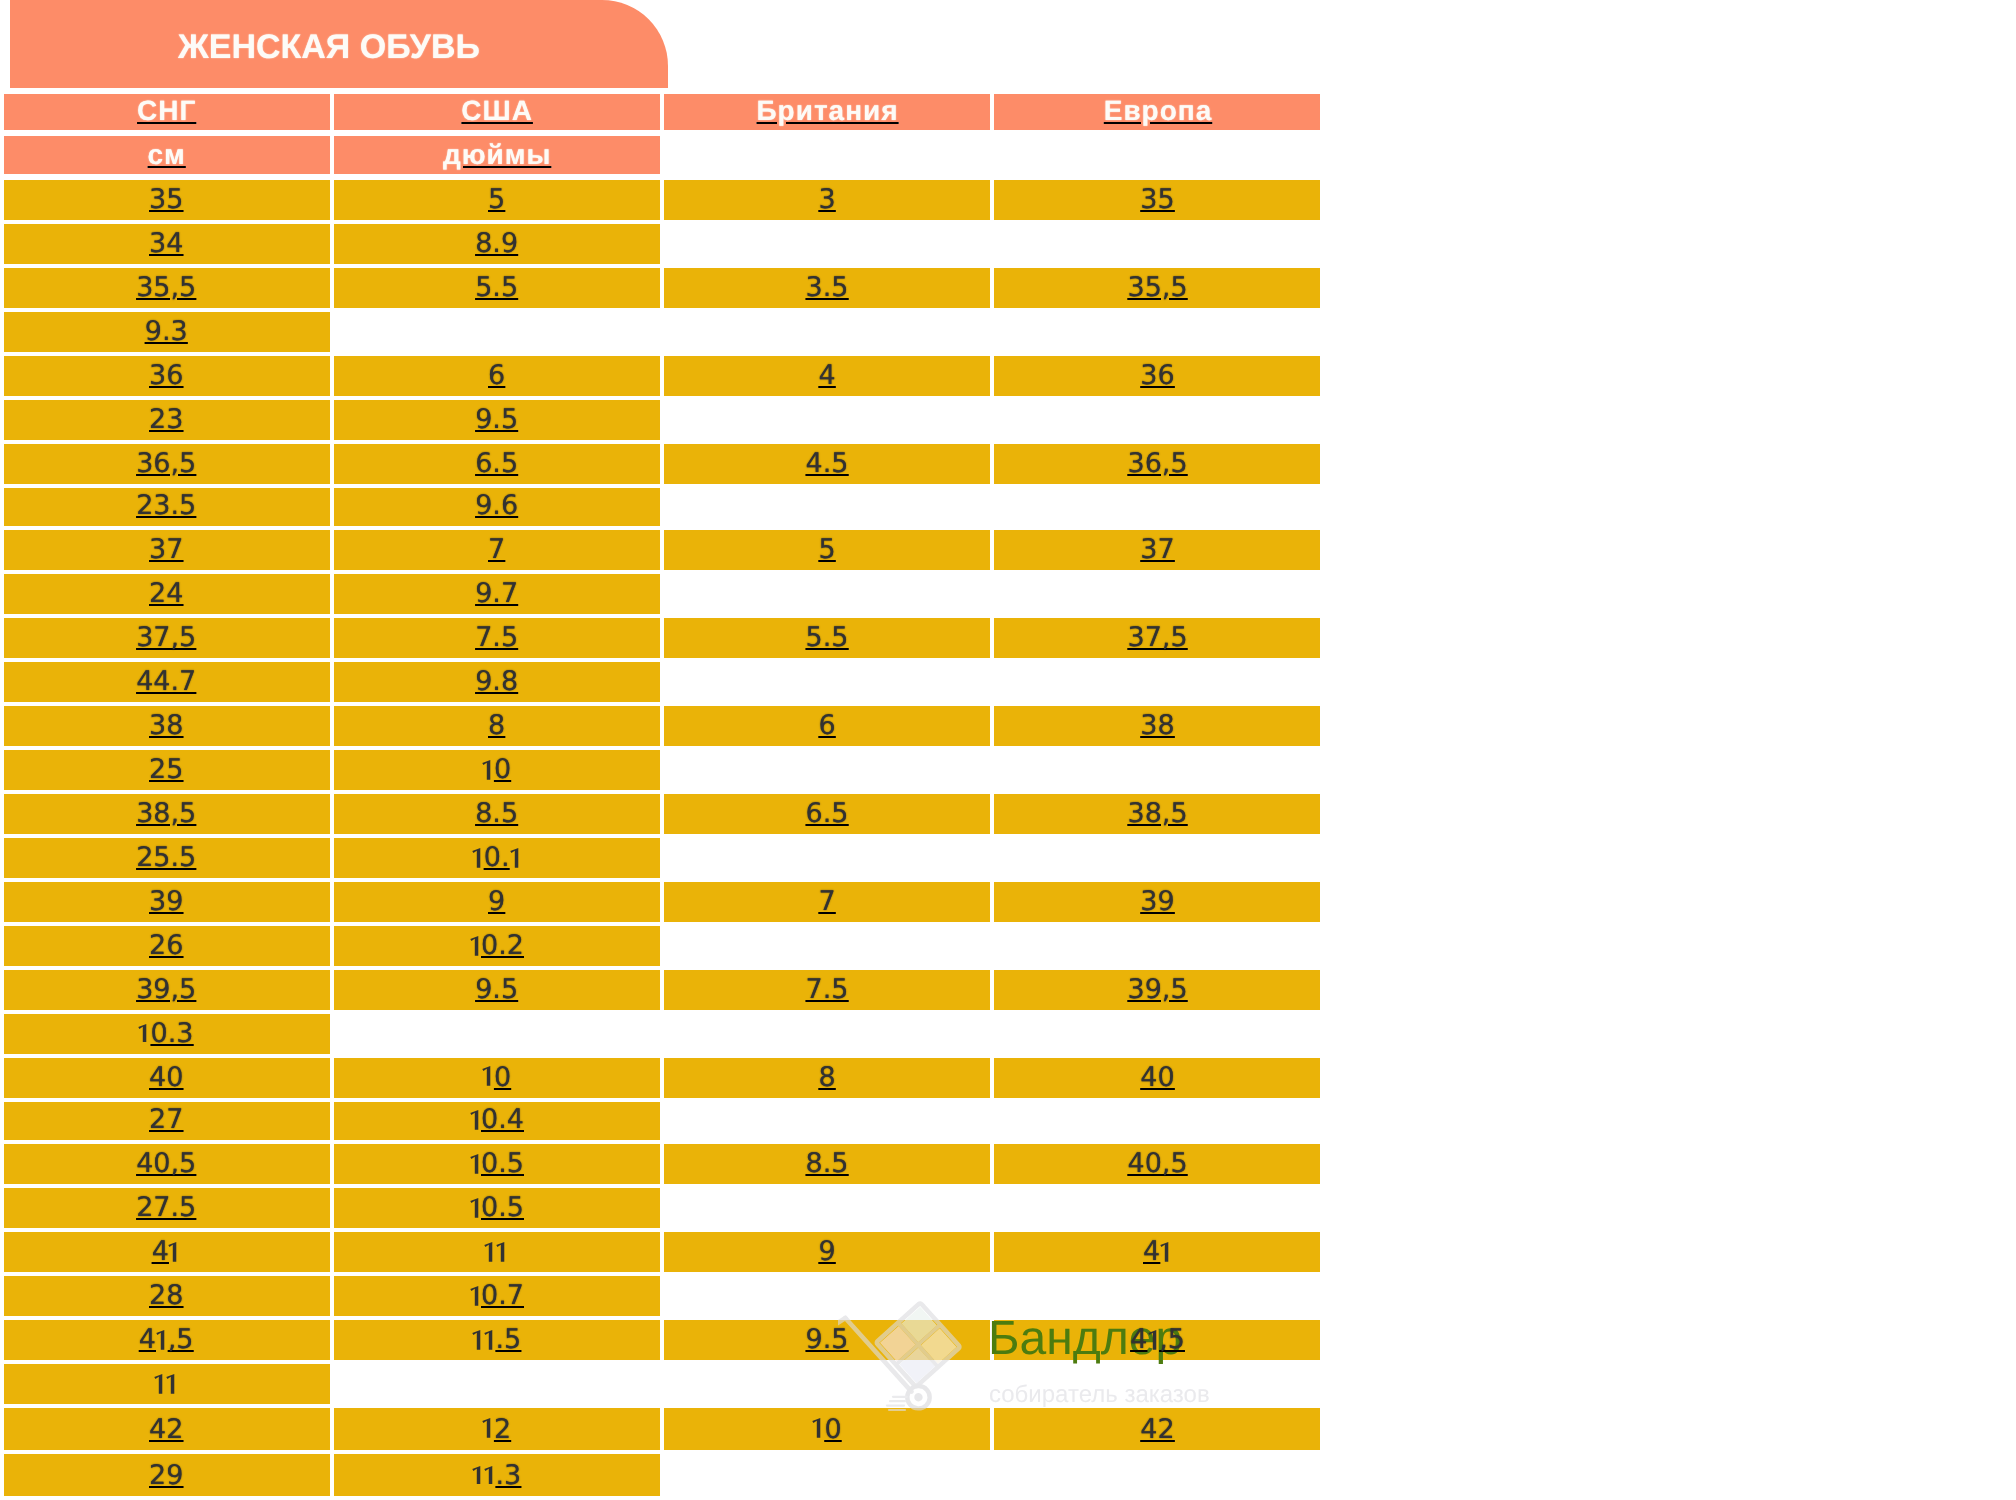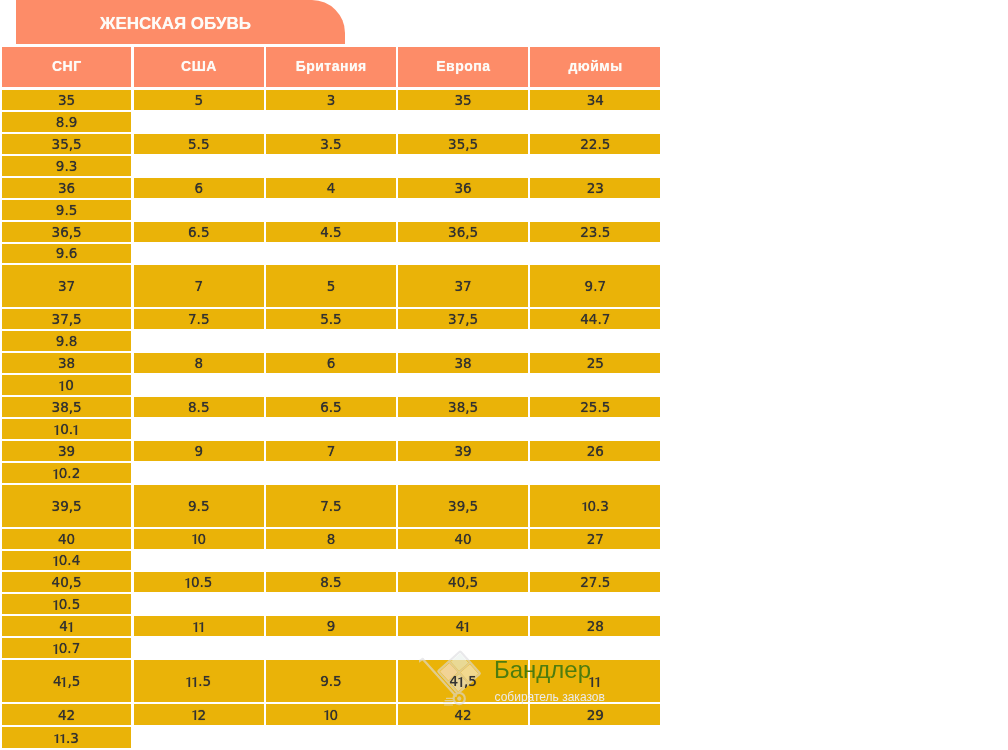--- a/index.html
+++ b/index.html
@@ -2,30 +2,30 @@
 <html><head>
 <meta charset="utf-8">
 <style>
   html,body{margin:0;padding:0;}
   body{width:1008px;height:750px;overflow:hidden;background:#ffffff;
        font-family:"DejaVu Sans",sans-serif;
        -webkit-font-smoothing:antialiased;}
   .page{position:relative;width:1008px;height:750px;}
 
   
-  .title-bar{position:absolute;left:16px;top:0;width:329px;height:43.5px;
+  .title-bar{position:absolute;left:5px;top:0;width:329px;height:43.5px;
     background:#fd8c68;border-top-right-radius:33px;
     display:flex;align-items:center;justify-content:center;}
   .title-text{color:#fdfbf7;font-family:"Liberation Sans",sans-serif;
     font-size:17px;font-weight:bold;letter-spacing:0px;text-shadow:0 0 .7px rgba(253,251,247,.9);
     position:relative;top:2px;left:-5px;}
 
   
   .table{position:absolute;left:1.7px;top:46.5px;width:658.5px;}
-  .row{display:grid;grid-template-columns:repeat(5,1fr);column-gap:2.4px;}
+  .row{display:grid;grid-template-columns:repeat(4,1fr);column-gap:2.4px;text-decoration:underline;}
   .hdr{height:43.5px;}
   .hdr .cell{background:#fd8c68;color:#fdfbf7;font-family:"Liberation Sans",sans-serif;
     font-size:14px;font-weight:bold;letter-spacing:.5px;
     padding-left:.5px;border-bottom:3.5px solid #fff;line-height:1;padding-bottom:2px;
     text-shadow:0 0 .7px rgba(253,251,247,.9);}
   .cell{box-sizing:border-box;
      display:flex;align-items:center;justify-content:center;}
   .body-row{height:43.87px;}
   .body-row.odd .cell{background:#eab308;}
   .body-row.even .cell{background:#eab308;}
@@ -52,20 +52,21 @@
 <div class="page">
   <div class="title-bar">
     <span class="title-text">ЖЕНСКАЯ ОБУВЬ</span>
   </div>
   <div class="table" id="table">
       <div class="row hdr">
         <div class="cell">СНГ</div>
         <div class="cell">США</div>
         <div class="cell">Британия</div>
         <div class="cell">Европа</div>
+        <div class="cell">см</div>
         <div class="cell">дюймы</div>
       </div>
       <div class="row body-row odd">
         <div class="cell">
           <span class="v">35</span>
         </div>
         <div class="cell">
           <span class="v">5</span>
         </div>
         <div class="cell">
@@ -88,23 +89,20 @@
         <div class="cell">
           <span class="v">5.5</span>
         </div>
         <div class="cell">
           <span class="v">3.5</span>
         </div>
         <div class="cell">
           <span class="v">35,5</span>
         </div>
         <div class="cell">
-          <span class="v">22.5</span>
-        </div>
-        <div class="cell">
           <span class="v">9.3</span>
         </div>
       </div>
       <div class="row body-row odd">
         <div class="cell">
           <span class="v">36</span>
         </div>
         <div class="cell">
           <span class="v">6</span>
         </div>
@@ -146,20 +144,23 @@
           <span class="v">37</span>
         </div>
         <div class="cell">
           <span class="v">7</span>
         </div>
         <div class="cell">
           <span class="v">5</span>
         </div>
         <div class="cell">
           <span class="v">37</span>
+        </div>
+        <div class="cell">
+          <span class="v">24</span>
         </div>
         <div class="cell">
           <span class="v">9.7</span>
         </div>
       </div>
       <div class="row body-row even">
         <div class="cell">
           <span class="v">37,5</span>
         </div>
         <div class="cell">

